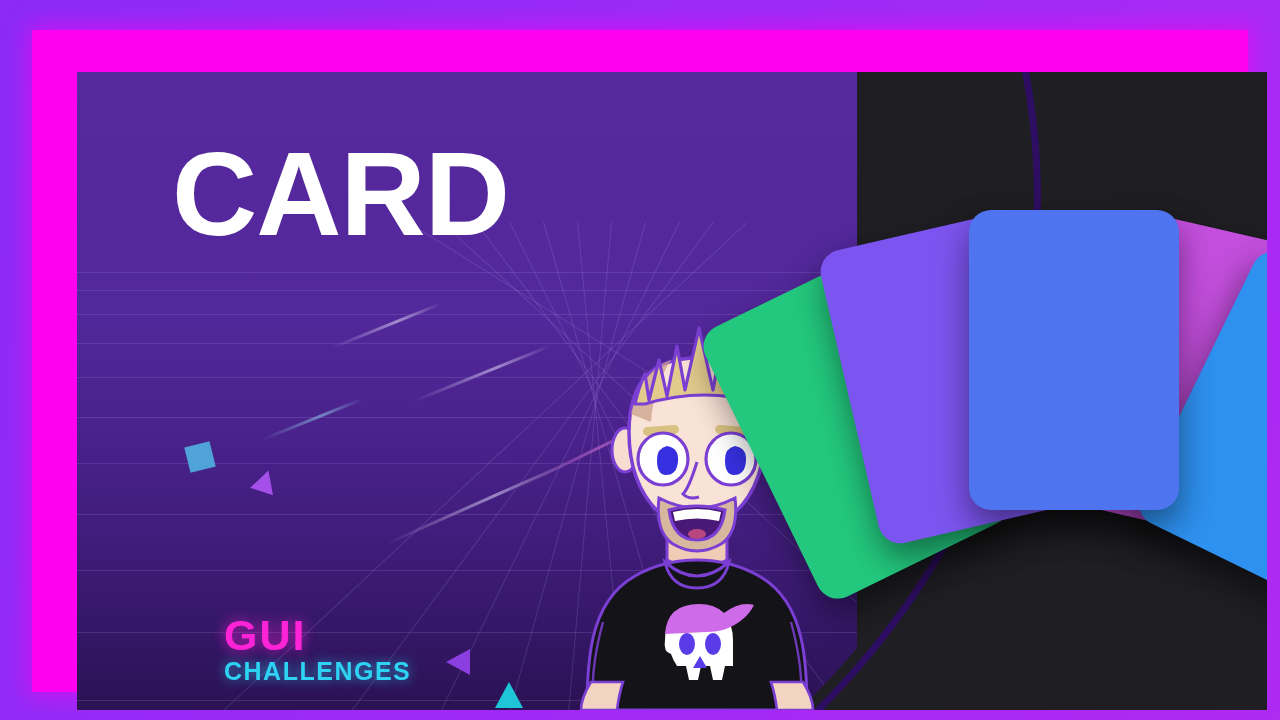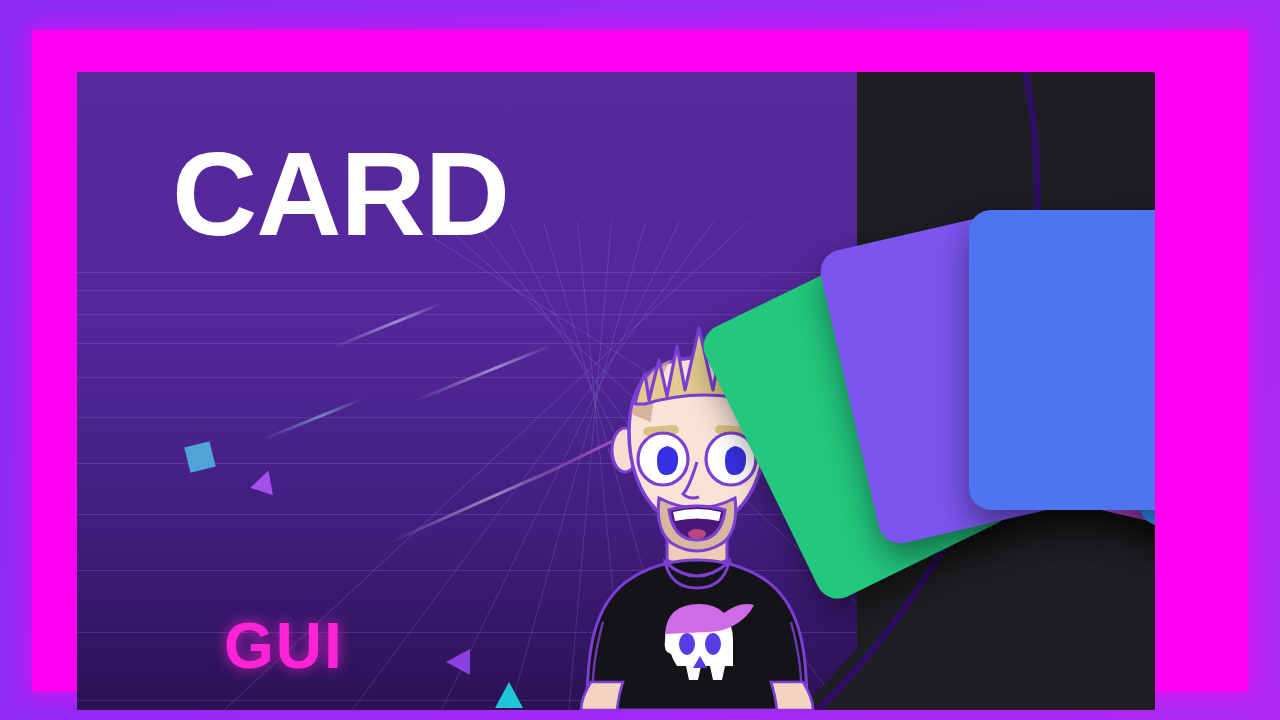--- a/index.html
+++ b/index.html
@@ -6,21 +6,21 @@
   body{width:1280px;height:720px;overflow:hidden;font-family:"Liberation Sans",sans-serif;}
 
   #stage{position:relative;width:1280px;height:720px;overflow:hidden;}
 
   
   .outer-bg{position:absolute;inset:0;background:linear-gradient(115deg,#8B2BF5 0%,#9B2BF7 45%,#AE2BF2 100%);}
 
   
   .frame{position:absolute;left:32px;top:30px;width:1216px;height:662px;
          background:#FF00F0;box-shadow:0 0 22px 4px rgba(255,0,240,.55);}
-  .frame-inner{position:absolute;left:45px;top:42px;width:1078px;height:638px;overflow:hidden;background:#4c1d95;}
+  .frame-inner{position:absolute;left:45px;top:42px;width:1190px;height:638px;overflow:hidden;background:#4c1d95;}
 
   
   .purple-panel{position:absolute;left:0;top:0;width:780px;height:638px;
       background:linear-gradient(180deg,#56299E 0%,#53289B 38%,#411D7D 72%,#2A1254 100%);}
   .grid-wrap{position:absolute;left:0;top:0;width:780px;height:638px;overflow:hidden;opacity:.55;}
   .hline{position:absolute;left:-60px;width:960px;height:1px;background:rgba(190,170,255,.30);}
   .dline{position:absolute;top:0;height:1200px;width:1px;background:rgba(200,180,255,.30);transform-origin:top center;}
   .streak{position:absolute;height:3px;border-radius:3px;
           background:linear-gradient(90deg,rgba(255,255,255,0) 0%,rgba(235,230,255,.95) 60%,rgba(255,255,255,0) 100%);
           filter:blur(.4px);}
@@ -36,21 +36,21 @@
   .arc-stroke{position:absolute;border-radius:50%;background:transparent;
               border:7px solid #2E0E63;}
 
   
   .headline{position:absolute;left:95px;top:68px;color:#FFFFFF;font-weight:700;
             font-size:118px;line-height:.93;letter-spacing:-1px;}
   .headline div{display:block;}
 
   
   .logo{position:absolute;left:147px;top:542px;}
-  .logo .gui{font-size:64px;font-weight:700;color:#FF23D8;letter-spacing:2px;line-height:1;
+  .logo .gui{font-size:43px;font-weight:700;color:#FF23D8;letter-spacing:2px;line-height:1;
              text-shadow:0 0 14px rgba(255,35,216,.75);}
   .logo .chal{font-size:25px;font-weight:700;color:#2ED2F2;letter-spacing:1.5px;line-height:1;margin-top:2px;
               text-shadow:0 0 12px rgba(46,210,242,.7);}
 
   
   .cards{position:absolute;left:0;top:0;width:1190px;height:638px;}
   .card{position:absolute;border-radius:22px;box-shadow:0 16px 34px rgba(0,0,0,.45);}
 
   
   .char{position:absolute;left:470px;top:250px;width:300px;height:388px;}
@@ -107,20 +107,21 @@
           <div class="shape tri" style="left: 368px; top: 578px; border-left: 13.2px solid transparent; border-right: 13.2px solid transparent; border-bottom: 24px solid rgb(139, 63, 224); transform: rotate(-90deg);"></div>
           <div class="shape tri" style="left: 418px; top: 610px; border-left: 14.3px solid transparent; border-right: 14.3px solid transparent; border-bottom: 26px solid rgb(31, 198, 216); transform: rotate(0deg);"></div>
         </div>
 
       <div class="headline">
         <div>CARD</div>
       </div>
 
       <div class="logo">
         <div class="gui">GUI</div>
+        <div class="chal">CHALLENGES</div>
       </div>
 
       <div class="cards" id="cards">
           <div class="card" style="left: 740px; top: 188px; width: 210px; height: 300px; background: rgb(35, 200, 126); z-index: 1; transform: rotate(-26deg); transform-origin: 50% 100%;"></div>
           <div class="card" style="left: 804px; top: 152px; width: 210px; height: 300px; background: rgb(124, 85, 240); z-index: 2; transform: rotate(-13deg); transform-origin: 50% 100%;"></div>
           <div class="card" style="left: 980px; top: 152px; width: 210px; height: 300px; background: rgb(196, 79, 222); z-index: 3; transform: rotate(13deg); transform-origin: 50% 100%;"></div>
           <div class="card" style="left: 1044px; top: 188px; width: 210px; height: 300px; background: rgb(46, 144, 239); z-index: 4; transform: rotate(26deg); transform-origin: 50% 100%;"></div>
           <div class="card" style="left: 892px; top: 138px; width: 210px; height: 300px; background: rgb(79, 116, 240); z-index: 5; transform: rotate(0deg); transform-origin: 50% 100%;"></div>
         </div>
 

